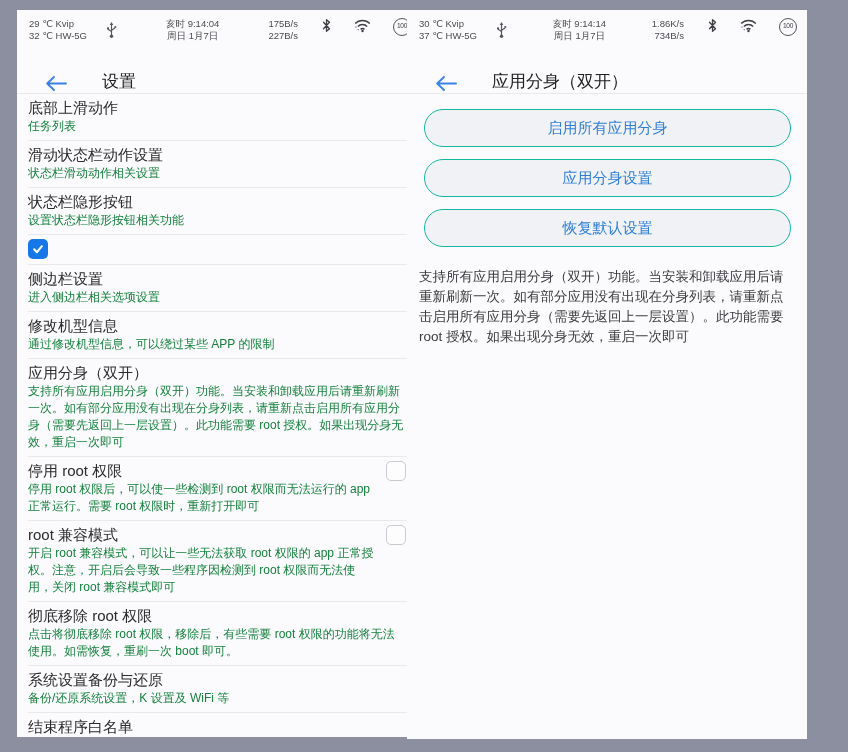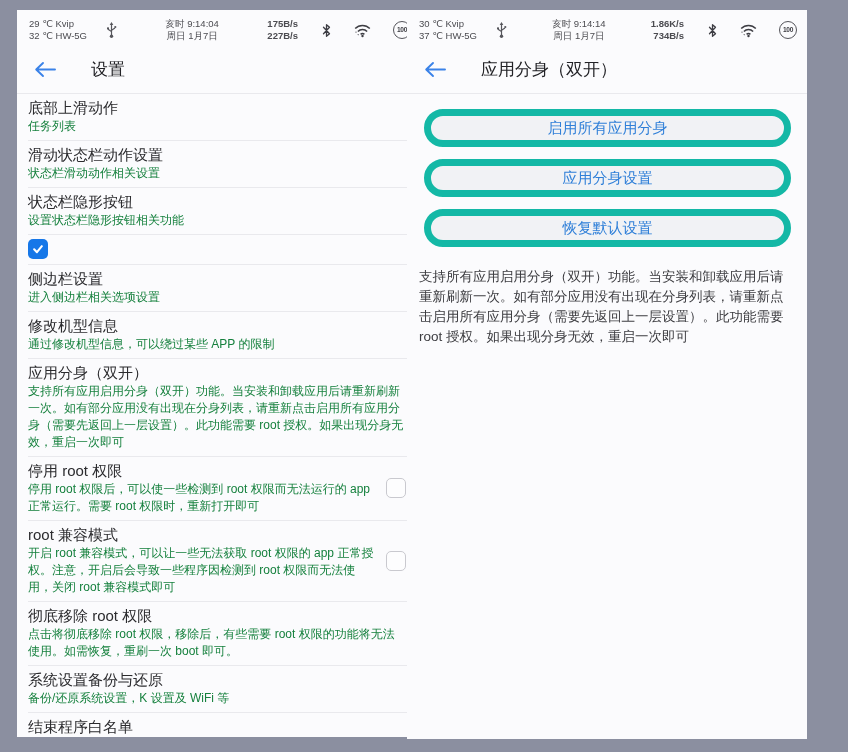--- a/index.html
+++ b/index.html
@@ -15,54 +15,54 @@
 
   
   .statusbar{
     height:36px;box-sizing:border-box;
     display:flex;justify-content:space-between;align-items:center;
     padding:6px 10px 2px 12px;
     color:#4b4b50;font-size:9.5px;line-height:12.5px;
   }
   .sb-left{display:flex;align-items:center;gap:19px;}
   .sb-center{text-align:center;}
-  .sb-right{display:flex;align-items:center;gap:21px;font-weight:bold;}
+  .sb-right{display:flex;gap:21px;}
   .sb-speeds{text-align:right;margin-right:2px;}
   .battery{
     width:16px;height:16px;flex:none;
     border:1.4px solid #54545a;border-radius:50%;
     display:flex;align-items:center;justify-content:center;
     font-size:6.6px;letter-spacing:-0.3px;color:#3c3c42;
   }
   .sb-icon{flex:none;display:block;}
 
   
-  .appbar{display:flex;align-items:center;height:47px;padding-left:17px;}
+  .appbar{display:flex;align-items:flex-end;height:47px;padding-left:28px;}
   .back-btn{width:24px;height:20px;display:flex;align-items:center;flex:none;cursor:pointer;}
   .appbar-title{margin-left:33px;font-size:17px;font-weight:500;color:#222226;}
 
   .divider{height:1px;background:#e9e9ed;}
 
   
   .list{}
-  .item{display:flex;align-items:center;gap:8px;padding:4px 15px 5px 11px;}
+  .item{display:flex;gap:8px;padding:4px 15px 5px 11px;}
   .item-text{flex:1;min-width:0;}
   .item-title{font-size:15px;line-height:20px;color:#2b2b2e;}
   .item-desc{font-size:12px;line-height:17px;color:#15803d;}
   .item-div{margin-left:11px;}
   .checkbox{width:20px;height:20px;border-radius:5px;flex:none;box-sizing:border-box;
     display:flex;align-items:center;justify-content:center;}
   .checkbox.checked{background:#1677e8;}
   .checkbox.unchecked{border:1.5px solid #c9c9cf;background:#fdfdfe;}
 
   
   .btn-stack{padding:15px 0 0 0;}
   .pill-btn{
     margin:0 16px 12px 17px;height:38px;border-radius:19px;
-    background:#f1f2f5;border:7px solid #14b8a6;box-sizing:border-box;
+    background:#f1f2f5;border:1px solid #14b8a6;box-sizing:border-box;
     display:flex;align-items:center;justify-content:center;
     font-size:15px;color:#2f7fd8;cursor:pointer;
   }
   .page-desc{padding:8px 12px 0 12px;font-size:13.5px;line-height:20px;color:#3c3c40;}
 </style>
 </head>
 <body>
 
 <div class="phone" id="phone-left">
   <div class="statusbar">

